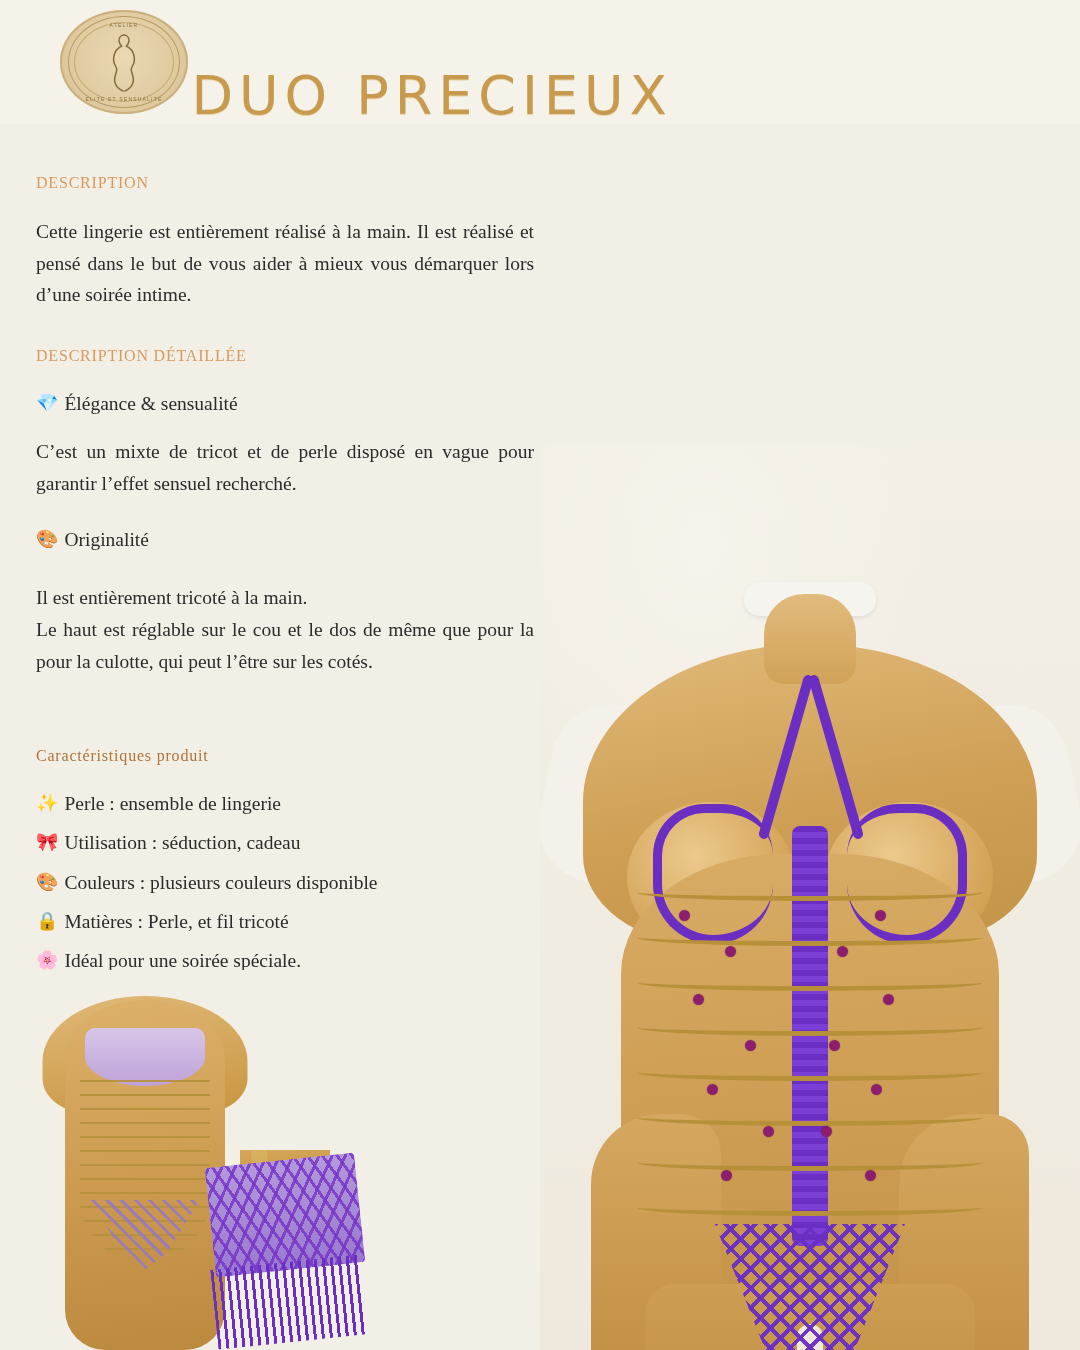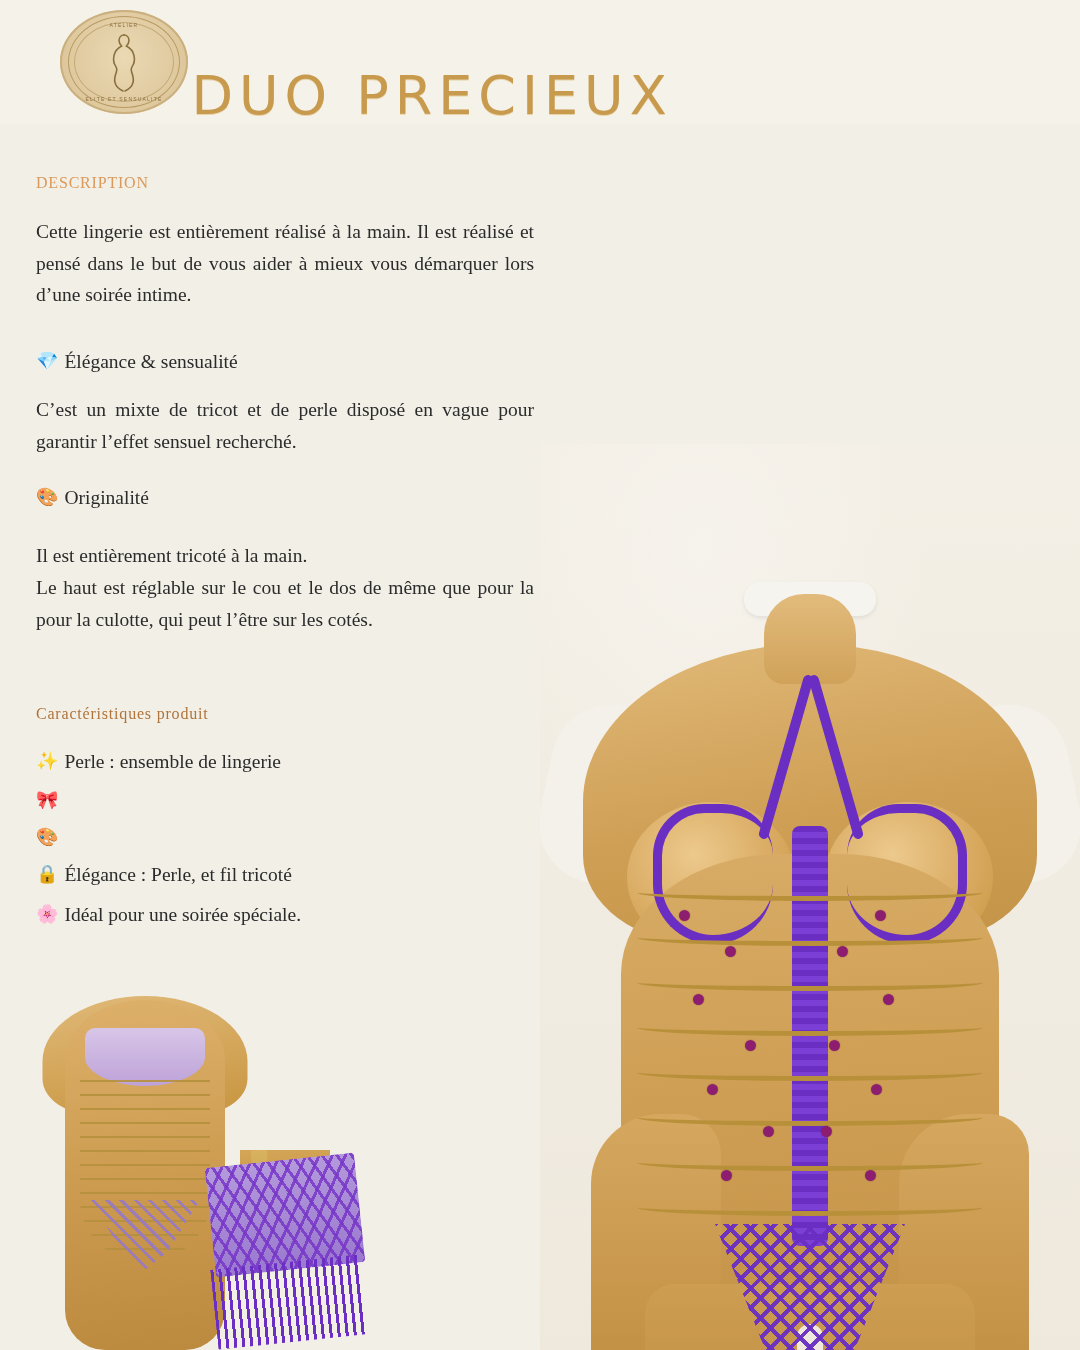--- a/index.html
+++ b/index.html
@@ -413,20 +413,21 @@
 
 <div class="content">
 
   <div class="col-left">
 
     <div class="sec-head">DESCRIPTION</div>
     <p class="body">Cette lingerie est entièrement réalisé à la main. Il est réalisé et pensé dans le but de vous aider à mieux vous démarquer lors d’une soirée intime.</p>
 
     <div class="spacer-s"></div>
 
+    <div class="sec-head">DESCRIPTION DÉTAILLÉE</div>
 
     <div class="emoji-line">
       <span class="emoji">💎</span>
       <span>Élégance &amp; sensualité</span>
     </div>
     <p class="body"> C’est un mixte de tricot et de perle disposé en vague pour garantir l’effet sensuel recherché.</p>
 
     <div class="emoji-line">
       <span class="emoji">🎨</span>
       <span>Originalité</span>
@@ -441,27 +442,29 @@
 
     <div class="sec-head brown">Caractéristiques produit</div>
 
     <div class="feature-list">
       <div class="emoji-line">
         <span class="emoji">✨</span>
         <span>Perle : ensemble de lingerie</span>
       </div>
       <div class="emoji-line">
         <span class="emoji">🎀</span>
+        <span>Utilisation : séduction, cadeau</span>
       </div>
       <div class="emoji-line">
         <span class="emoji">🎨</span>
+        <span>Couleurs : plusieurs couleurs disponible</span>
       </div>
       <div class="emoji-line">
         <span class="emoji">🔒</span>
-        <span>Élégance : Perle, et fil tricoté</span>
+        <span>Matières : Perle, et fil tricoté</span>
       </div>
       <div class="emoji-line">
         <span class="emoji">🌸</span>
         <span>Idéal pour une soirée spéciale.</span>
       </div>
     </div>
   </div>
 
   <div class="photo-main">
     <div class="bg"></div>

